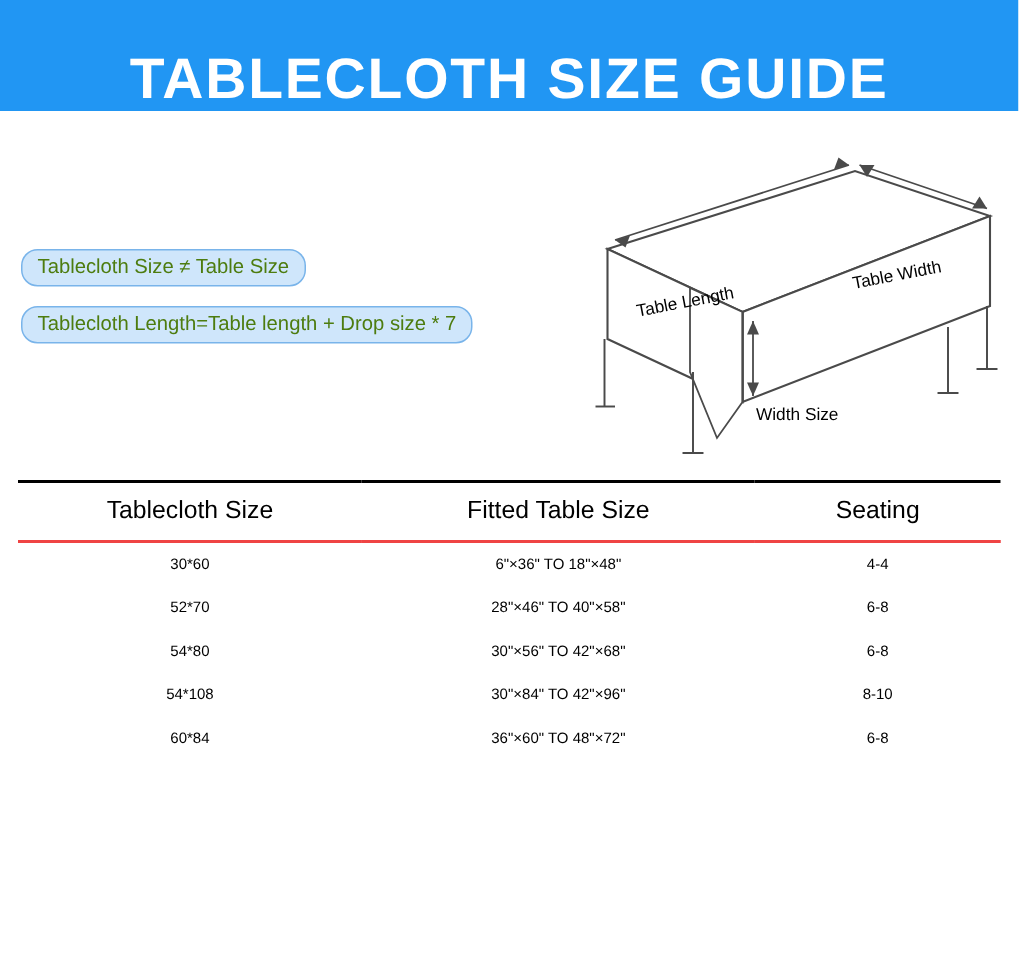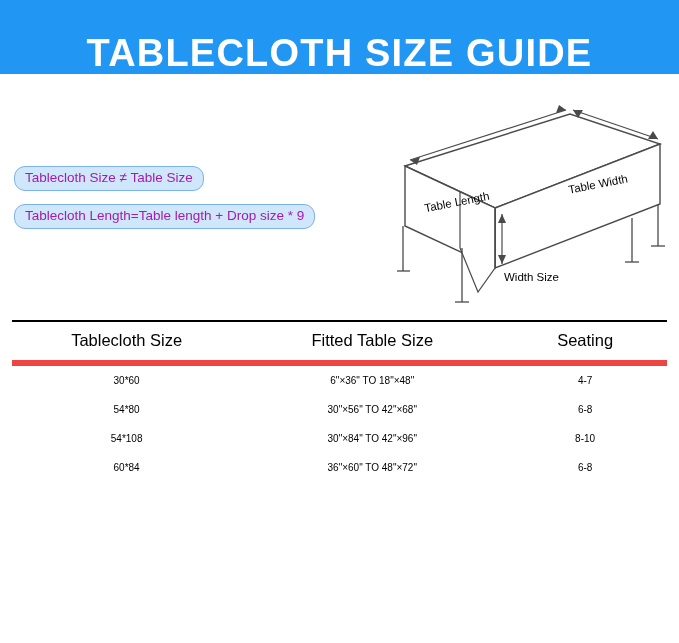--- a/index.html
+++ b/index.html
@@ -48,21 +48,21 @@
     flex-direction: column;
     gap: 13px;
     align-items: flex-start;
   }
   .formula-pill {
     background: #cfe6fb;
     border: 1px solid #79b4ea;
     border-radius: 11px;
     padding: 3px 10px 4px 10px;
     font-size: 13.5px;
-    color: #a21caf;
+    color: #4d7c0f;
     white-space: nowrap;
     line-height: 1.2;
   }
 
   .sketch {
     position: absolute;
     left: 370px;
     top: 22px;
   }
   .sketch-label {
@@ -83,21 +83,21 @@
   table.size-table {
     width: 100%;
     border-collapse: collapse;
     font-size: 15px;
   }
   table.size-table thead th {
     font-weight: normal;
     font-size: 16.5px;
     padding: 9px 0 10px 0;
     border-top: 2px solid #000000;
-    border-bottom: 6px solid #ef4444;
+    border-bottom: 2px solid #ef4444;
     text-align: center;
   }
   table.size-table tbody td {
     padding: 9px 0 9px 0;
     text-align: center;
     font-size: 10px;
   }
   .col-1 { width: 35%; }
   .col-2 { width: 40%; }
   .col-3 { width: 25%; }
@@ -106,21 +106,21 @@
 <body>
 
 <div class="banner">
   <div class="banner-title">TABLECLOTH SIZE GUIDE</div>
 </div>
 
 <div class="diagram-area">
 
   <div class="formula-list">
     <div class="formula-pill">Tablecloth Size ≠ Table Size</div>
-    <div class="formula-pill">Tablecloth Length=Table length + Drop size * 9</div>
+    <div class="formula-pill">Tablecloth Length=Table length + Drop size * 7</div>
   </div>
 
   <div class="sketch">
     <svg width="300" height="230" viewBox="0 0 300 230" fill="none">
 
       <polygon points="35,70 200,18 290,48 125,112" fill="#ffffff" stroke="#4a4a4a" stroke-width="1.4"></polygon>
 
       <polygon points="290,48 290,108 125,172 125,112" fill="#ffffff" stroke="#4a4a4a" stroke-width="1.4"></polygon>
 
       <polygon points="35,70 125,112 125,172 35,130" fill="#ffffff" stroke="#4a4a4a" stroke-width="1.4"></polygon>
@@ -163,21 +163,26 @@
       <tr>
         <th class="col-1">Tablecloth Size</th>
         <th class="col-2">Fitted Table Size</th>
         <th class="col-3">Seating</th>
       </tr>
     </thead>
     <tbody>
       <tr>
         <td>30*60</td>
         <td>6"×36" TO 18"×48"</td>
-        <td>4-7</td>
+        <td>4-4</td>
+      </tr>
+      <tr>
+        <td>52*70</td>
+        <td>28"×46" TO 40"×58"</td>
+        <td>6-8</td>
       </tr>
       <tr>
         <td>54*80</td>
         <td>30"×56" TO 42"×68"</td>
         <td>6-8</td>
       </tr>
       <tr>
         <td>54*108</td>
         <td>30"×84" TO 42"×96"</td>
         <td>8-10</td>

